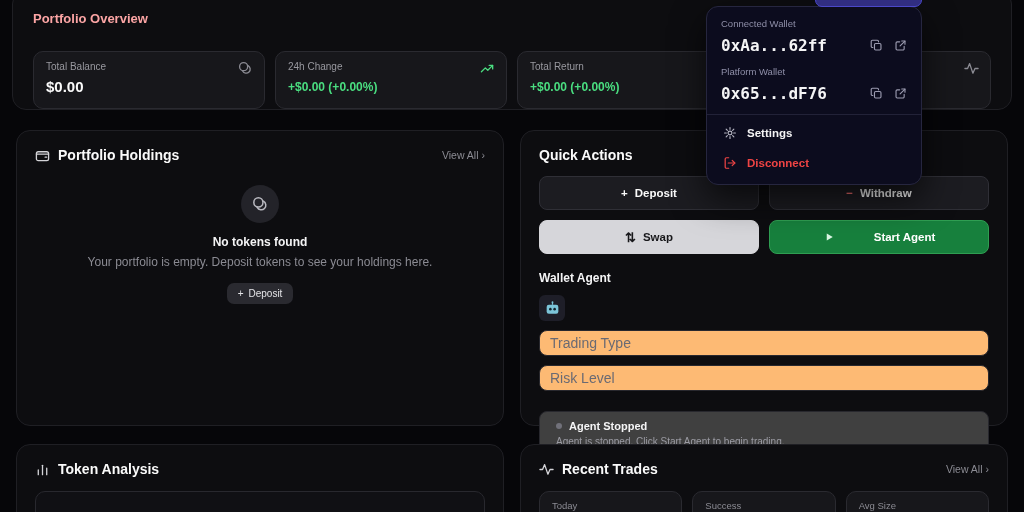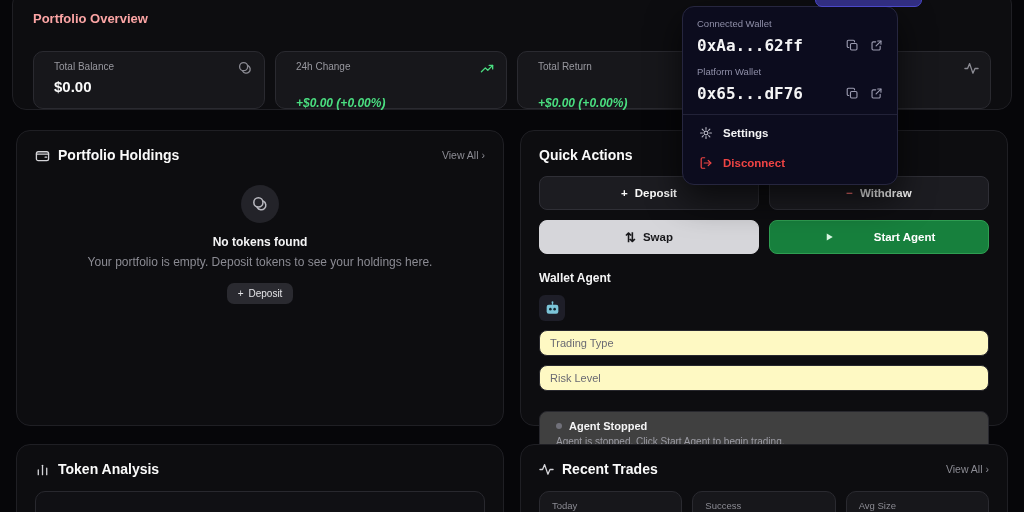--- a/index.html
+++ b/index.html
@@ -14,26 +14,26 @@
     background:#0d0d10; border:1px solid #1f1f24; border-radius:14px;
   }
   
   .overview {
     position:absolute; left:12px; right:12px; top:-10px; height:120px;
     padding:20px 20px 0;
   }
   .overview-title { font-size:13px; font-weight:700; margin:0 0 25px; color:#fca5a5; }
   .stat-row { display:grid; grid-template-columns:repeat(4,1fr); gap:10px; }
   .stat-card {
-    position:relative; height:58px; padding:9px 20px;
+    position:relative; height:58px; padding:9px 12px;
     background:#17171b; border:1px solid #2a2a30; border-radius:10px;
   }
   .stat-label { font-size:10px; color:#98989f; }
   .stat-value { font-size:15px; font-weight:700; margin-top:6px; color:#fafafa; }
-  .stat-value.green { color:#4ade80; font-size:12px; margin-top:24px;font-style:italic; }
+  .stat-value.green { color:#4ade80; font-size:12px; margin-top:8px; }
   .stat-icon { position:absolute; top:9px; right:11px; color:#8b8b93; line-height:0; }
   .stat-icon.green { color:#4ade80; }
   
   .main {
     position:absolute; top:130px; left:16px; right:16px;
     display:grid; grid-template-columns:1fr 1fr; grid-template-rows:296px 200px;
     gap:18px 16px;
   }
   .card { padding:16px 18px; }
   .card-header { display:flex; align-items:center; gap:8px; }
@@ -63,43 +63,43 @@
   .btn-swap { background:#d6d6da; border:1px solid #d6d6da; color:#18181b; }
   .btn-green { background:#17803d; border:1px solid #2f9e52; color:#ffffff;gap:39px; }
   .minus { color:#f87171; font-weight:700; }
   .swap-glyph { font-size:13px; }
   .section-title { font-size:12px; font-weight:700; margin-top:17px; }
   .agent-tile {
     width:26px; height:26px; border-radius:6px; background:#1e1e28;
     margin-top:10px; display:flex; align-items:center; justify-content:center;
   }
   .field {
-    height:26px; margin-top:9px; border-radius:8px; background:#fef9c3;
+    height:26px; margin-top:9px; border-radius:8px; background:#fdba74;
     border:1px solid #28282e; display:flex; align-items:center; padding:0 10px;
-    font-size:11px; color:#6a6a73; cursor:pointer;
+    font-size:14px; color:#6a6a73; cursor:pointer;
   }
   .status-box {
     margin-top:20px; border-radius:8px; background:#404040; border:1px solid #28282e;
     padding:8px 16px;
   }
   .status-line { display:flex; align-items:center; gap:7px; font-size:11px; font-weight:700; }
   .status-dot { width:6px; height:6px; border-radius:50%; background:#71717a; }
   .status-text { font-size:10px; color:#9b9ba3; margin-top:4px; }
   
   .ta-box {
     margin-top:14px; border:1px solid #28282e; background:#101014; border-radius:10px;
     padding:10px 12px; display:flex; align-items:center; gap:10px; height:70px;
   }
   
   .rt-grid { display:grid; grid-template-columns:repeat(3,1fr); gap:10px; margin-top:14px; }
   .rt-box { background:#17171b; border:1px solid #2a2a30; border-radius:10px; padding:8px 12px; height:60px; }
   .rt-label { font-size:9.5px; color:#8b8b93; }
   
   .dropdown {
-    position:absolute; left:682px; top:6px; width:216px; z-index:20;
+    position:absolute; left:706px; top:6px; width:216px; z-index:20;
     background:#0c0c1e; border:1px solid #26263f; border-radius:12px;
     padding:11px 14px 6px; box-shadow:0 14px 34px rgba(0,0,0,.65);
   }
   .menu-label { font-size:9.5px; color:#8f8fa8; }
   .wallet-row { display:flex; align-items:center; margin:7px 0 11px; }
   .addr { font-family:"DejaVu Sans Mono", monospace; font-size:16px; font-weight:600; color:#f4f4f5; }
   .wallet-icons { margin-left:auto; display:flex; gap:11px; color:#9b9bb0; }
   .wallet-icons span { cursor:pointer; line-height:0; }
   .menu-divider { height:1px; background:#222238; margin:4px -14px 3px; }
   .menu-item {

